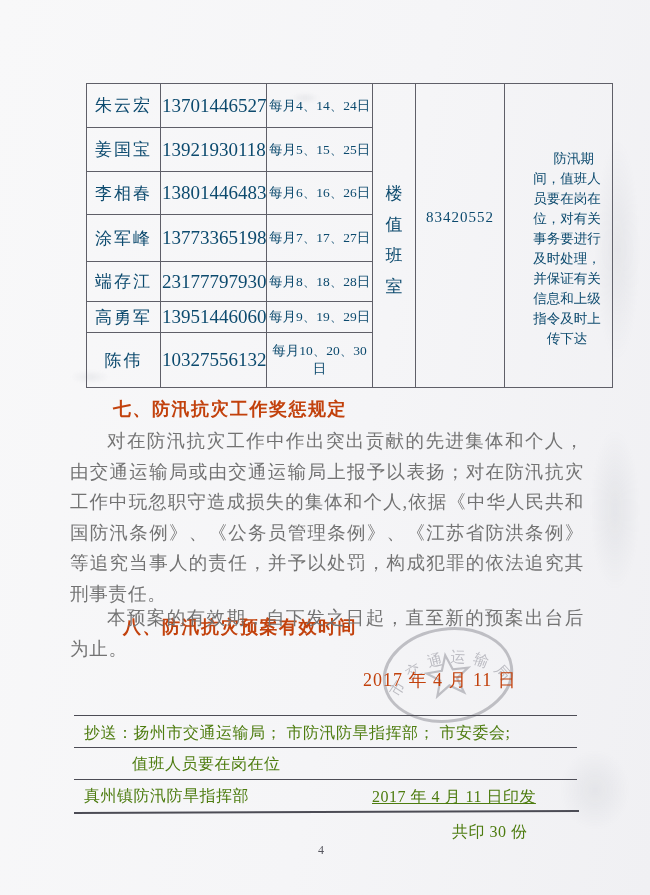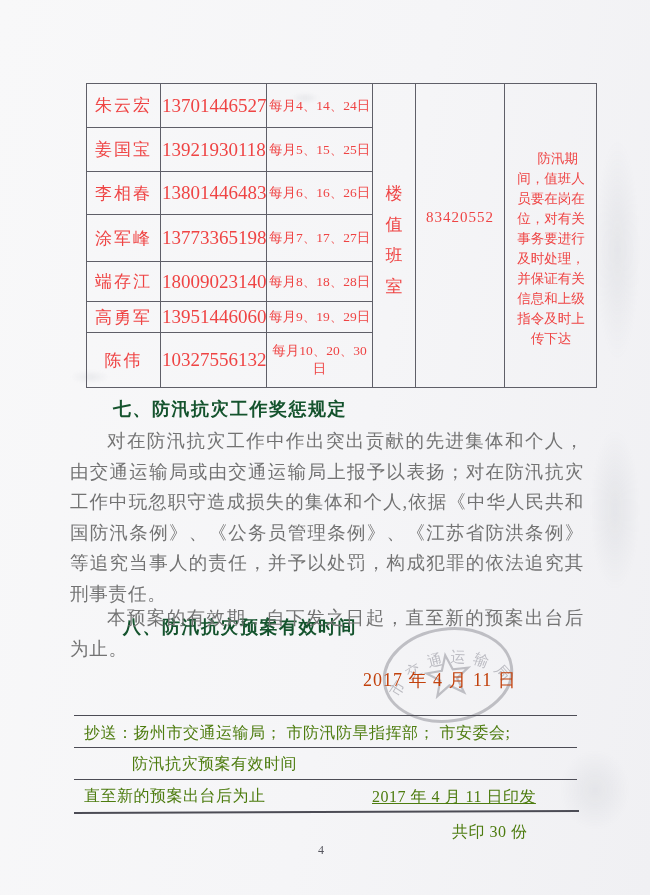--- a/index.html
+++ b/index.html
@@ -12,43 +12,43 @@
   .abs{position:absolute;}
 
   
   table.duty{
     border-collapse:collapse;table-layout:fixed;
     position:absolute;left:86px;top:83px;width:488px;height:304px;
   }
   table.duty td{
     border:1px solid #5f5f68;
     text-align:center;vertical-align:middle;
-    color:#ef4444;overflow:hidden;
+    color:#0c4a6e;overflow:hidden;
   }
   td.c-name{width:71px;font-size:17px;letter-spacing:2px;}
   td.c-phone{width:103px;font-size:19px;margin-left:22px;}
   td.c-dates{width:103px;font-size:13.5px;}
   td.c-duty-label{width:40px;vertical-align:top;padding-top:10px;}
   td.c-duty-label .vtext{
     width:18px;margin:0 auto;font-size:17px;line-height:31px;
     word-break:break-all;text-align:center;
   }
   td.c-duty-phone{width:86px;font-size:15px;vertical-align:middle;padding-bottom:37px;letter-spacing:1px;}
   td.c-duty-note{
     width:80px;font-size:13.5px;line-height:20px;
-    vertical-align:top;padding:26px 5px 0 6px;
+    vertical-align:top;padding:26px 5px 0 22px;
     text-align:justify;text-indent:1em;text-justify:inter-ideograph;
   }
   tr.r1{height:44px;} tr.r2{height:44px;} tr.r3{height:43px;}
   tr.r4{height:47px;} tr.r5{height:40px;} tr.r6{height:31px;} tr.r7{height:55px;}
 
   
   .sec-heading{
     font-family:"Liberation Sans","DejaVu Sans",sans-serif;
-    font-weight:600;font-size:18px;letter-spacing:1.5px;color:#14532d;
+    font-weight:600;font-size:18px;letter-spacing:1.5px;color:#c2410c;
   }
   .body-par{
     width:514px;font-size:18.5px;line-height:30.6px;letter-spacing:.8px;
     text-align:justify;text-indent:2em;color:#737373;
   }
   .date-line{font-size:18px;letter-spacing:1px;color:#c2410c;}
 
   
   .stamp{pointer-events:none;}
 
@@ -90,21 +90,21 @@
     <td class="c-phone">13801446483</td>
     <td class="c-dates">每月6、16、26日</td>
   </tr>
   <tr class="r4">
     <td class="c-name">涂军峰</td>
     <td class="c-phone">13773365198</td>
     <td class="c-dates">每月7、17、27日</td>
   </tr>
   <tr class="r5">
     <td class="c-name">端存江</td>
-    <td class="c-phone">18009023140</td>
+    <td class="c-phone">23177797930</td>
     <td class="c-dates">每月8、18、28日</td>
   </tr>
   <tr class="r6">
     <td class="c-name">高勇军</td>
     <td class="c-phone">13951446060</td>
     <td class="c-dates">每月9、19、29日</td>
   </tr>
   <tr class="r7">
     <td class="c-name">陈伟</td>
     <td class="c-phone">10327556132</td>
@@ -133,25 +133,25 @@
 </svg>
 
 <div class="abs date-line" style="left:363px;top:668px;">2017 年 4 月 11 日</div>
 
 <div class="abs rule" style="left:74px;top:715px;width:503px;"></div>
 
 <div class="abs foot-text" style="left:84px;top:723px;">抄送：扬州市交通运输局； 市防汛防旱指挥部； 市安委会;</div>
 
 <div class="abs rule" style="left:74px;top:747px;width:503px;"></div>
 
-<div class="abs foot-text" style="left:132px;top:754px;">防汛抗灾预案有效时间</div>
+<div class="abs foot-text" style="left:132px;top:754px;">值班人员要在岗在位</div>
 
 <div class="abs rule" style="left:74px;top:779px;width:503px;"></div>
 
-<div class="abs foot-text" style="left:84px;top:786px;">直至新的预案出台后为止</div>
+<div class="abs foot-text" style="left:84px;top:786px;">真州镇防汛防旱指挥部</div>
 
 <div class="abs foot-text" style="left:372px;top:787px;text-decoration:underline;">2017 年 4 月 11 日印发</div>
 
 <div class="abs rule thick" style="left:74px;top:811px;width:505px;"></div>
 
 <div class="abs foot-text" style="left:452px;top:822px;">共印 30 份</div>
 
 <div class="abs page-num" style="left:318px;top:843px;">4</div>
 
 <div class="smudge" style="left:595px;top:140px;width:45px;height:220px;"></div>

